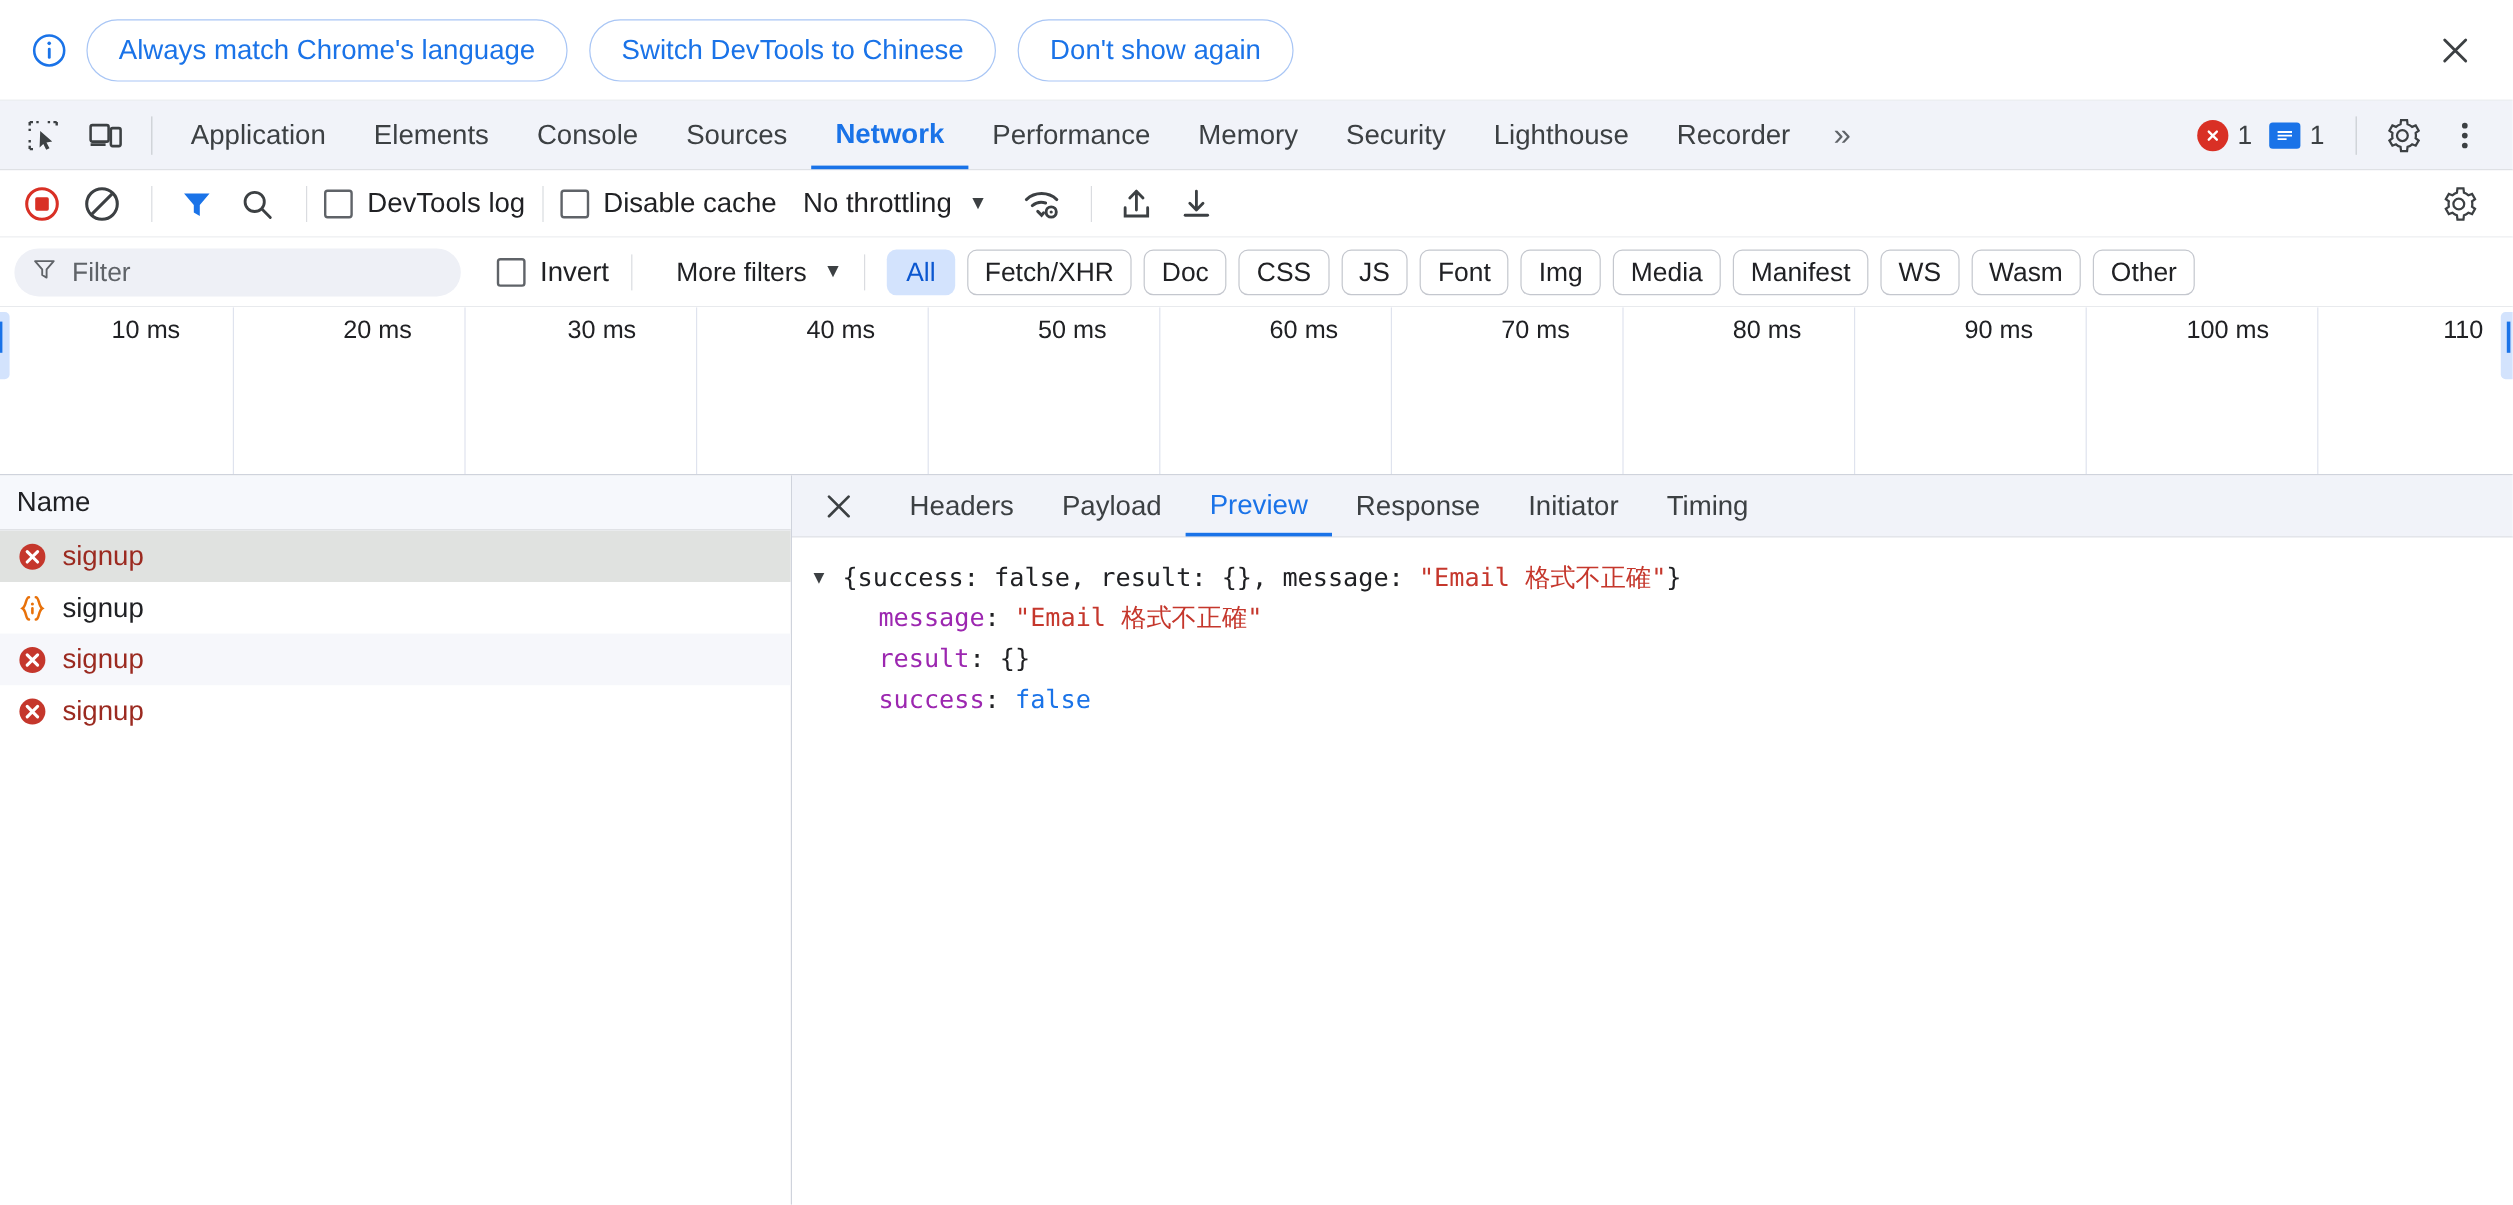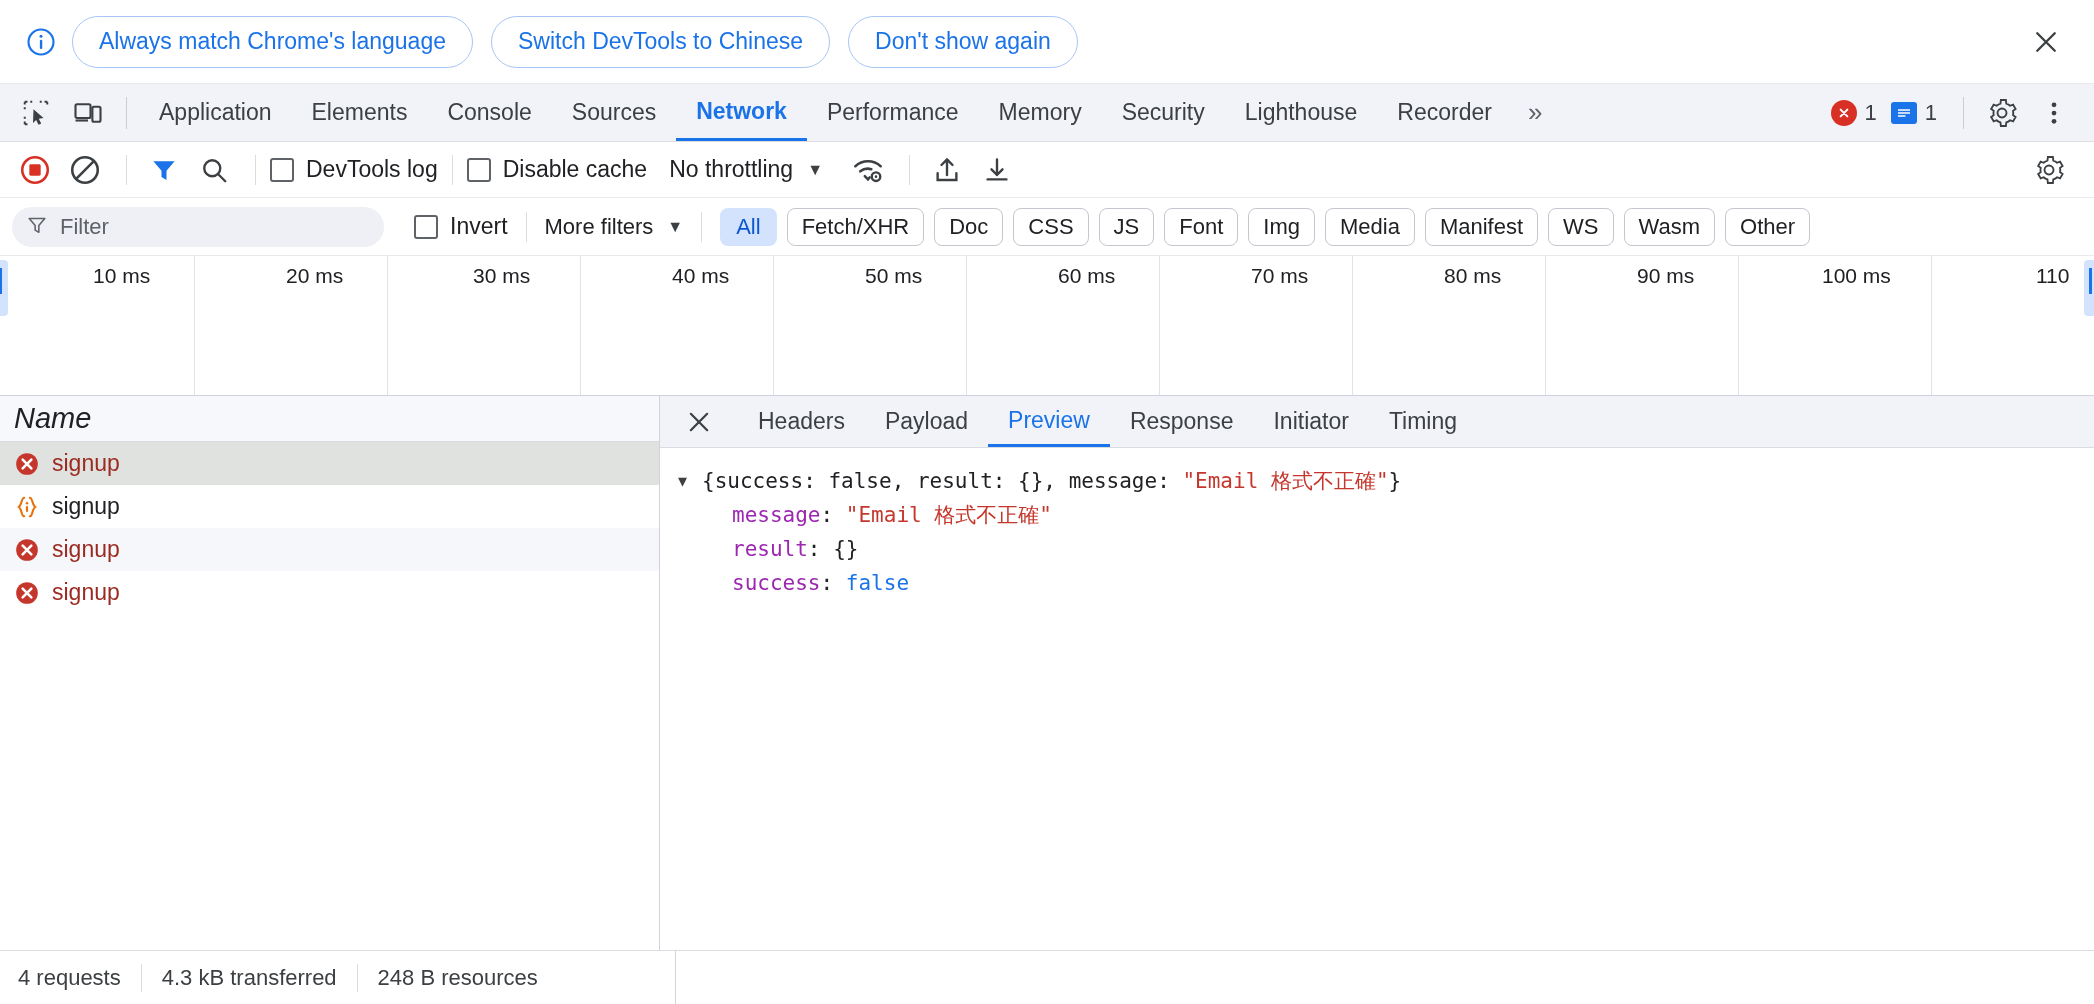--- a/index.html
+++ b/index.html
@@ -81,21 +81,21 @@
     border-bottom: 1px solid #e8eaed;
     padding: 0 12px;
   }
   .filter-input {
     width: 372px; height: 40px;
     background: #eef0f6; border: none; border-radius: 20px;
     display: flex; align-items: center; padding: 0 14px; cursor: text;
   }
   .filter-ph { font-size: 22px; color: #5f6368; margin-left: 12px; }
   .fb-sep { width: 1px; height: 30px; background: #dadce0; margin: 0 18px; }
-  .morefilters { display: flex; align-items: center; font-size: 22px; color: #202124; cursor: pointer; white-space: nowrap; }
+  .morefilters { display: flex; align-items: center; font-size: 22px; color: #202124; cursor: pointer; white-space: nowrap; margin-left: 19px; }
   .chips { display: flex; align-items: center; }
   .chip {
     height: 38px; padding: 0 14px;
     border: 1px solid #c4c7ce; border-radius: 8px;
     background: #fff; color: #202124;
     font-size: 22px; display: flex; align-items: center;
     margin-right: 10px; cursor: pointer; white-space: nowrap;
   }
   .chip.all { border: none; background: #d3e3fd; color: #0b57d0; border-radius: 8px; padding: 0 16px; }
 
@@ -112,21 +112,21 @@
   .tl-handle .bar { position: absolute; left: 5px; top: 8px; width: 3px; height: 26px; background: #1a73e8; }
 
   
   .main { flex: 1 1 auto; display: flex; min-height: 0; }
   .left-pane { width: 660px; flex: 0 0 660px; display: flex; flex-direction: column; border-right: 1px solid #cfd3dc; min-height: 0; }
   .list-head {
     height: 46px; flex: 0 0 46px;
     background: #f6f8fc; border-bottom: 1px solid #dadce0;
     display: flex; align-items: center; padding-left: 14px;
   }
-  .list-head-label { font-size: 29px; color: #202124; font-style: italic; }
+  .list-head-label { font-size: 23px; color: #202124; }
   .rows { flex: 1 1 auto; overflow: hidden; }
   .row { height: 43px; display: flex; align-items: center; padding-left: 14px; cursor: pointer; }
   .row.selected { background: #e0e2e0; }
   .row.stripe { background: #f6f7fb; }
   .row-icon { width: 26px; height: 26px; flex: 0 0 26px; margin-right: 12px; display: flex; align-items: center; justify-content: center; }
   .row-name { font-size: 23px; color: #202124; }
   .row-name.err { color: #9b2a20; }
 
   
   .right-pane { flex: 1 1 auto; display: flex; flex-direction: column; min-width: 0; }
@@ -479,23 +479,14 @@
         <div class="json-line">
           <span class="j-indent"></span>
           <span class="j-key">success</span>
           <span class="j-plain">: </span>
           <span class="j-bool">false</span>
         </div>
       </div>
     </div>
   </div>
 
-  <div class="statusbar">
-    <div class="st-left">
-      <span class="st-item">4 requests</span>
-      <span class="st-sep"></span>
-      <span class="st-item">4.3 kB transferred</span>
-      <span class="st-sep"></span>
-      <span class="st-item">248 B resources</span>
-    </div>
-  </div>
 
 </div>
 
 </body></html>

